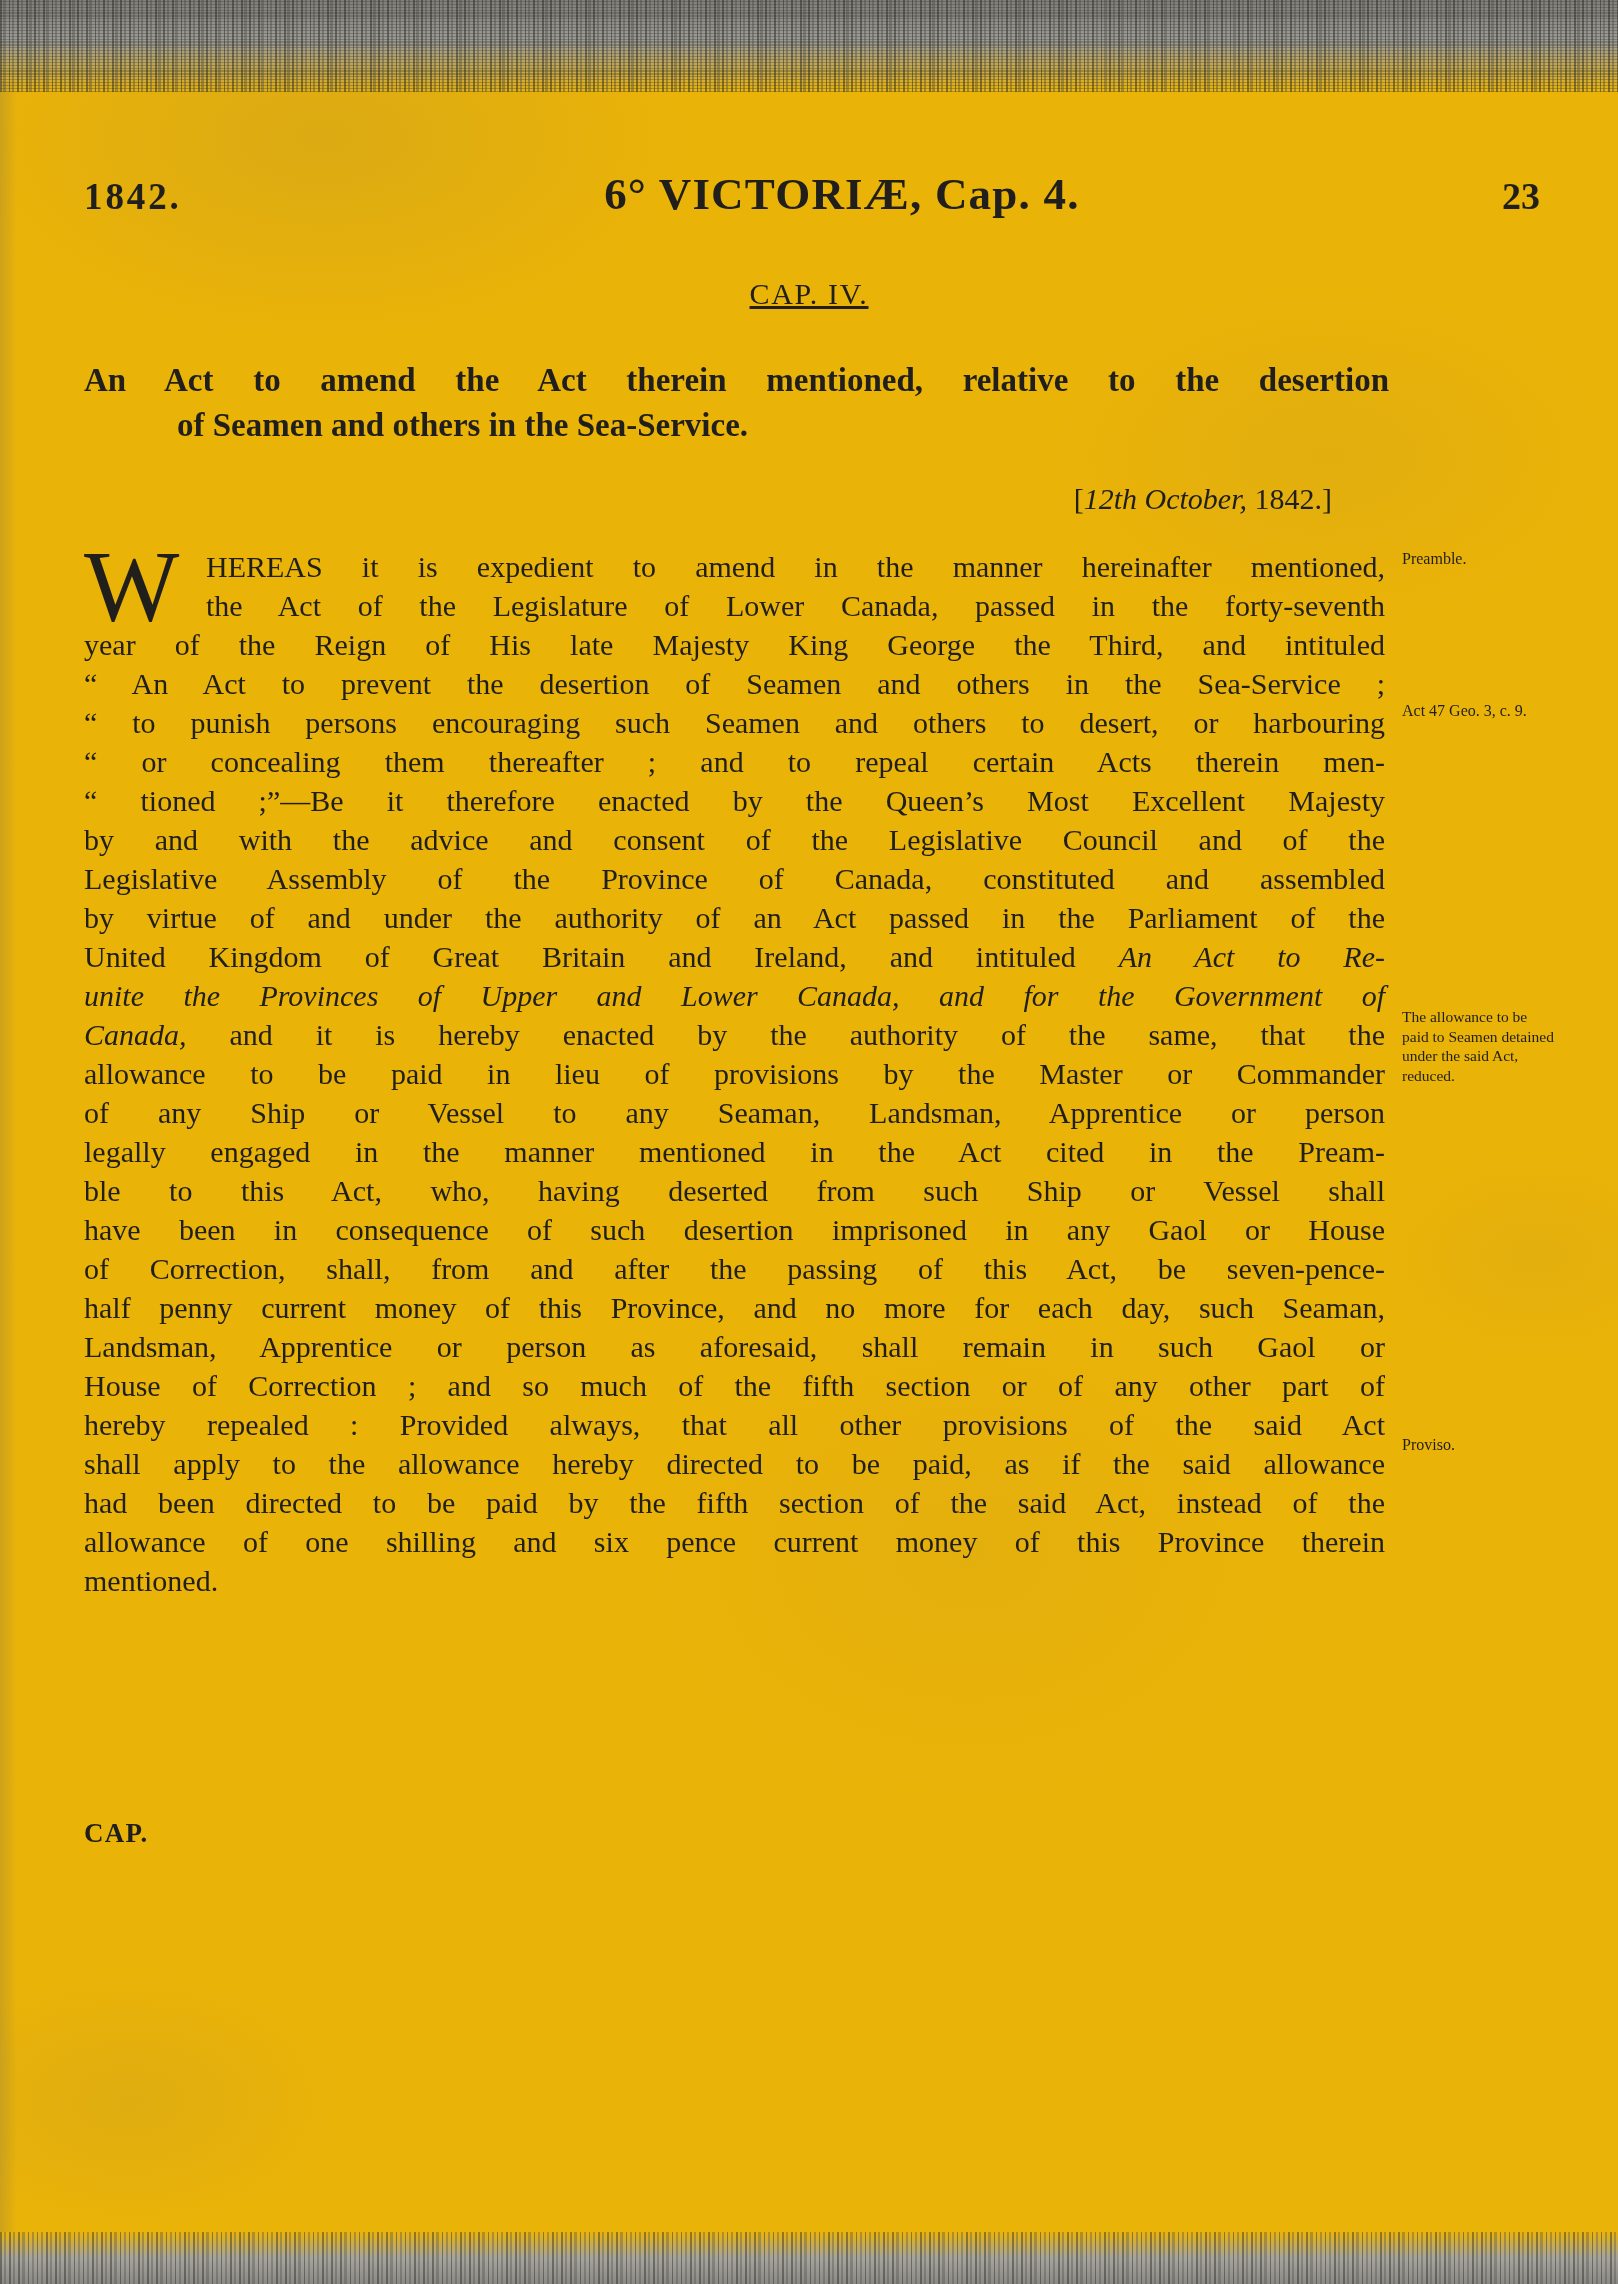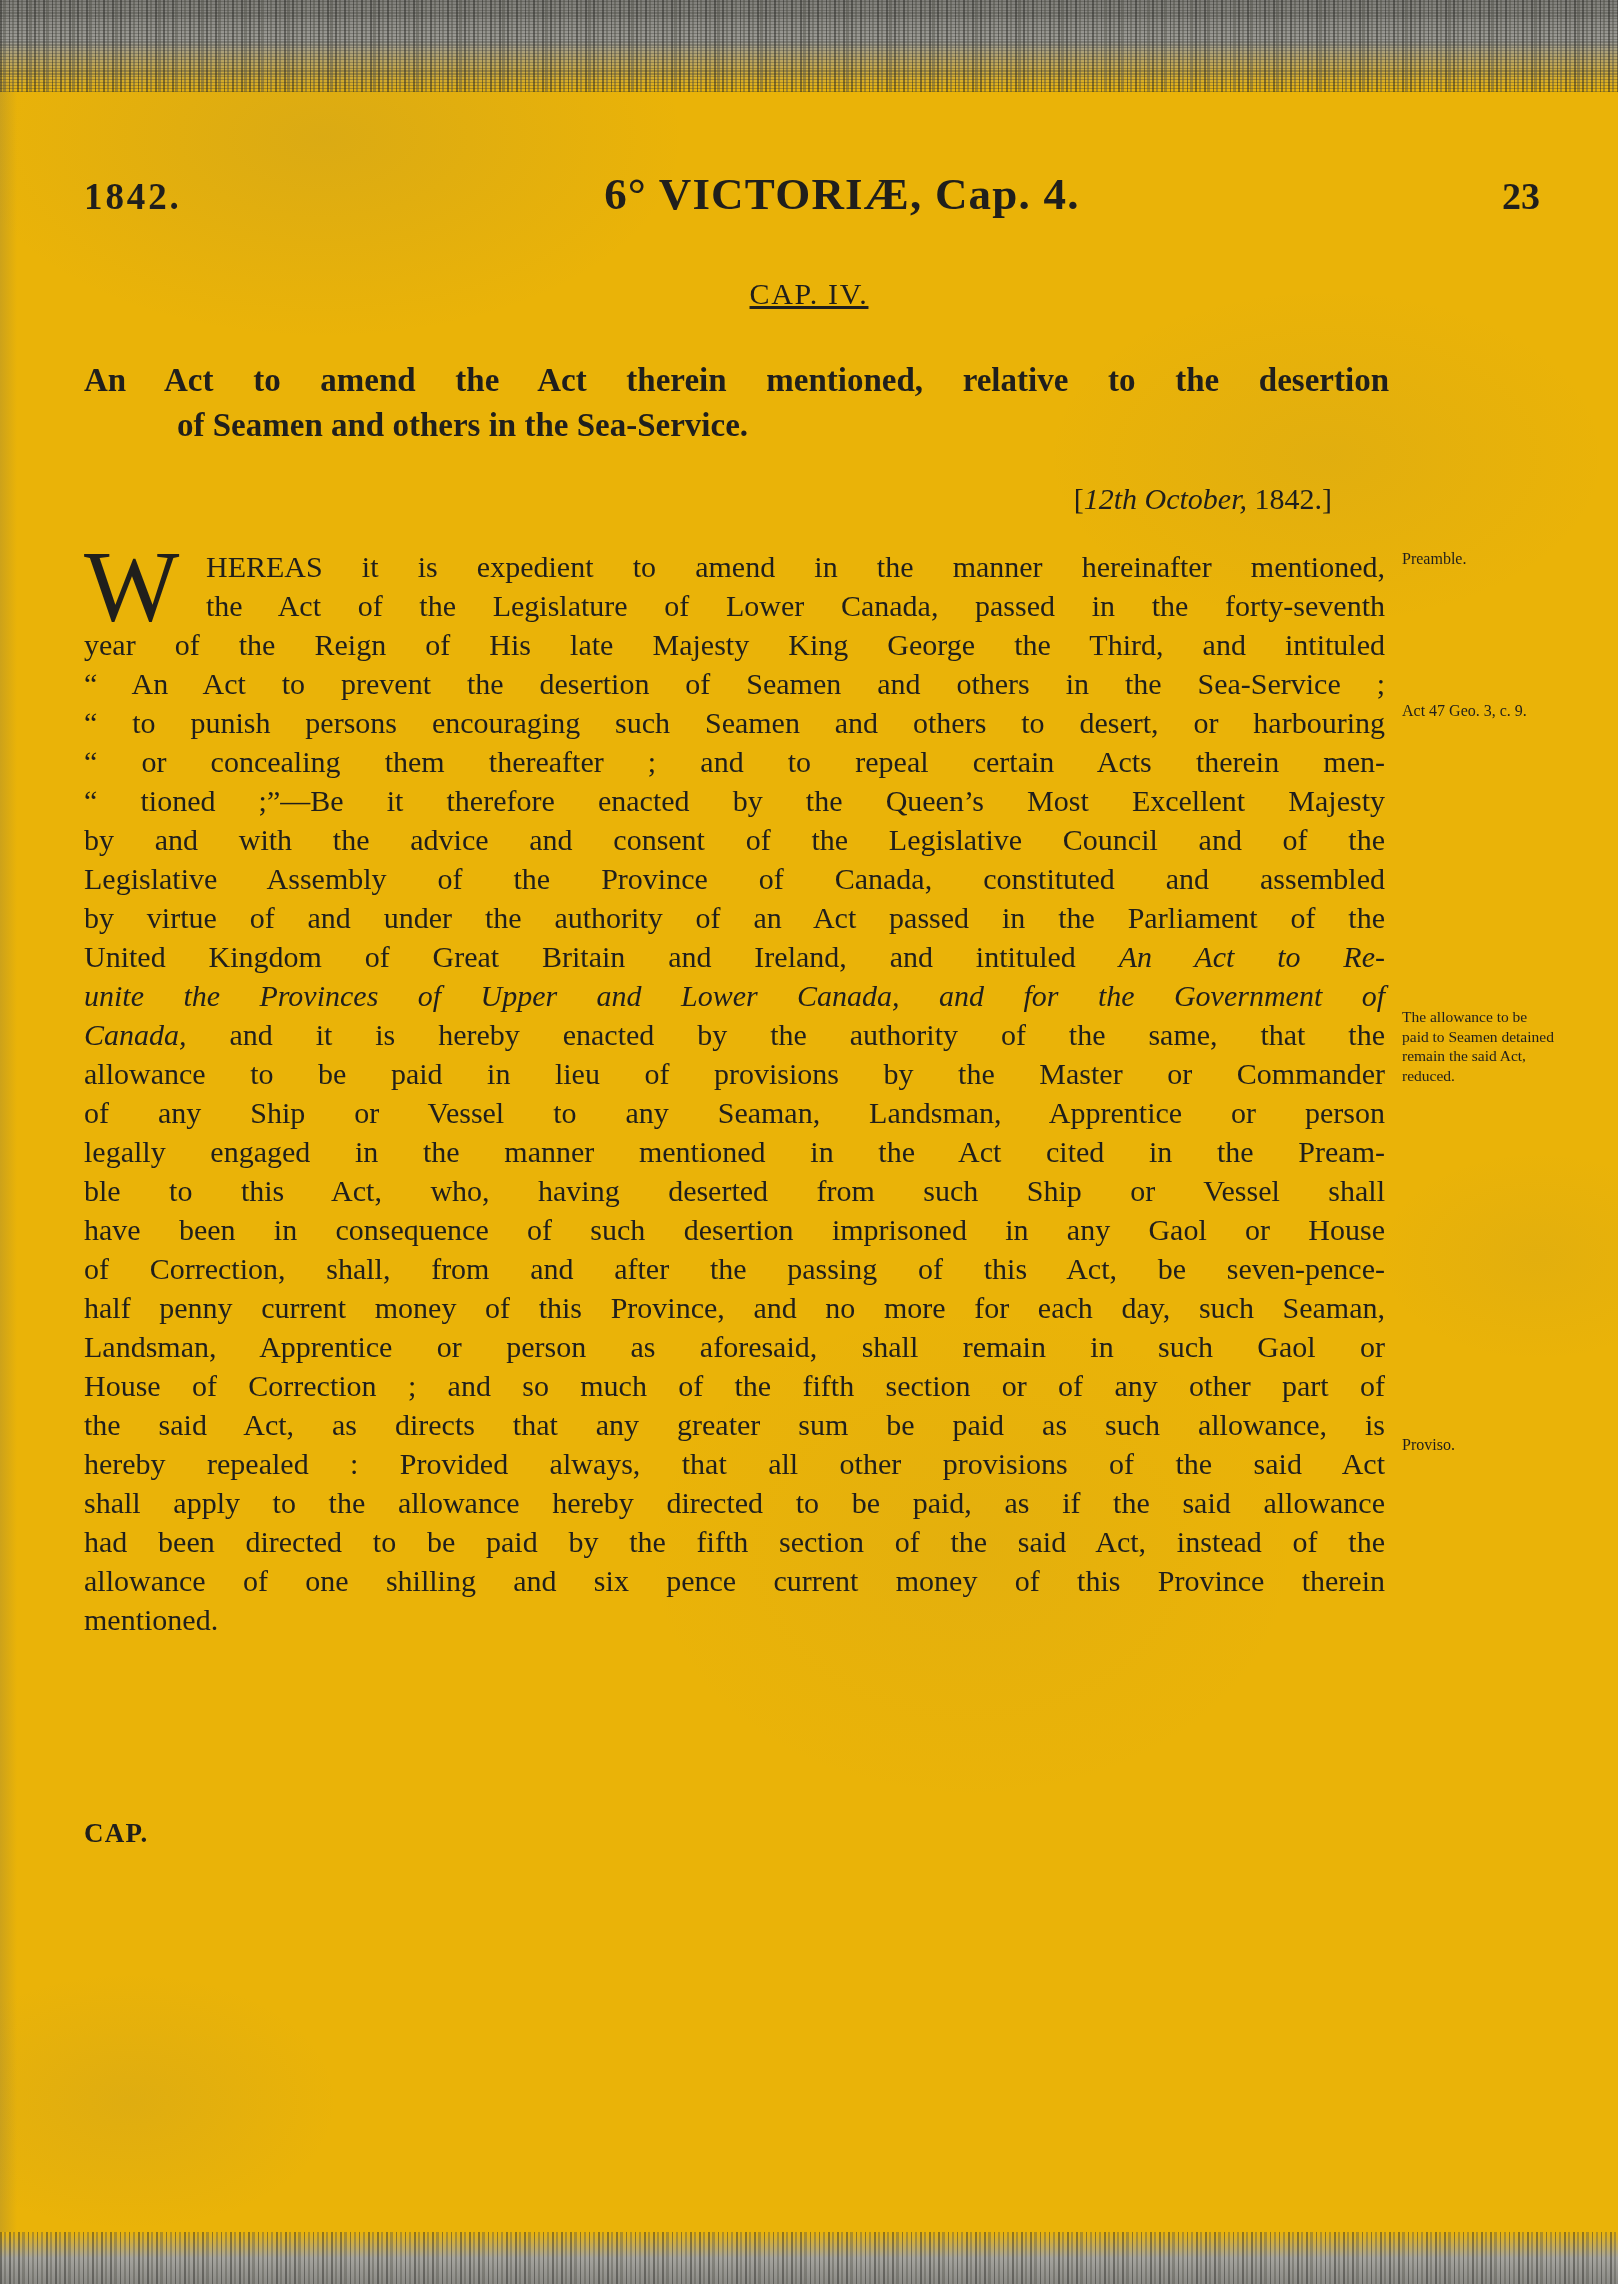--- a/index.html
+++ b/index.html
@@ -138,31 +138,30 @@
         <div class="body-line"><span class="it">Canada,</span><span> and it is hereby enacted by the authority of the same, that the</span></div>
         <div class="body-line"><span>allowance to be paid in lieu of provisions by the Master or Commander</span></div>
         <div class="body-line"><span>of any Ship or Vessel to any Seaman, Landsman, Apprentice or person</span></div>
         <div class="body-line"><span>legally engaged in the manner mentioned in the Act cited in the Pream-</span></div>
         <div class="body-line"><span>ble to this Act, who, having deserted from such Ship or Vessel shall</span></div>
         <div class="body-line"><span>have been in consequence of such desertion imprisoned in any Gaol or House</span></div>
         <div class="body-line"><span>of Correction, shall, from and after the passing of this Act, be seven-pence-</span></div>
         <div class="body-line"><span>half penny current money of this Province, and no more for each day, such Seaman,</span></div>
         <div class="body-line"><span>Landsman, Apprentice or person as aforesaid, shall remain in such Gaol or</span></div>
         <div class="body-line"><span>House of Correction ; and so much of the fifth section or of any other part of</span></div>
-        <div class="body-line"><span>the said Act, as directs that any greater sum be paid as such allowance, is</span></div>
         <div class="body-line"><span>hereby repealed : Provided always, that all other provisions of the said Act</span></div>
         <div class="body-line"><span>shall apply to the allowance hereby directed to be paid, as if the said allowance</span></div>
         <div class="body-line"><span>had been directed to be paid by the fifth section of the said Act, instead of the</span></div>
         <div class="body-line"><span>allowance of one shilling and six pence current money of this Province therein</span></div>
         <div class="body-line final"><span>mentioned.</span></div>
       </div>
   </div>
 
   <div class="margin-notes">
     <div class="margin-note note-preamble">Preamble.</div>
     <div class="margin-note note-act-ref">Act 47 Geo. 3, c. 9.</div>
-    <div class="margin-note note-allowance">The allowance to be paid to Seamen detained remain the said Act, reduced.</div>
+    <div class="margin-note note-allowance">The allowance to be paid to Seamen detained under the said Act, reduced.</div>
     <div class="margin-note note-proviso">Proviso.</div>
   </div>
 
   <div class="catchword">CAP.</div>
 </div>
 
 
 </body></html>

